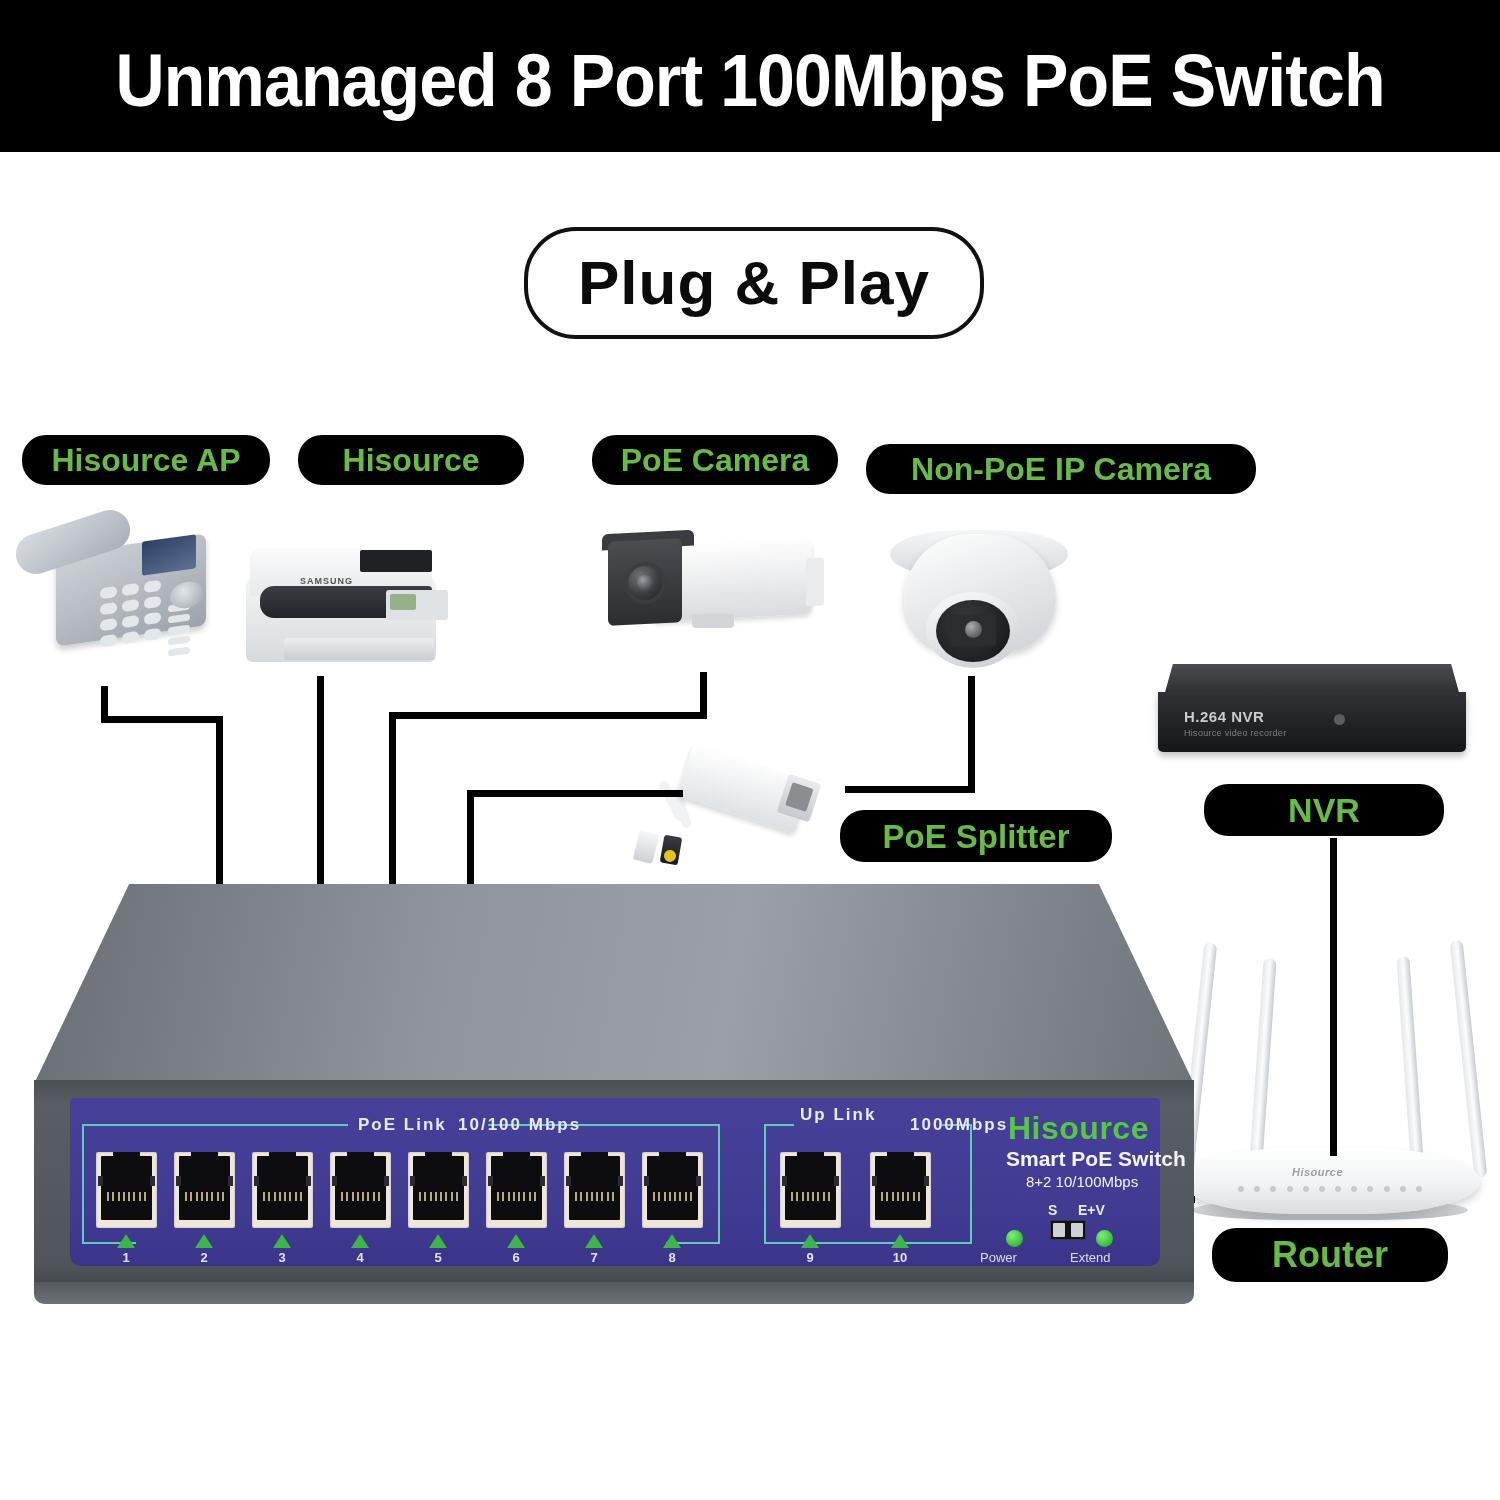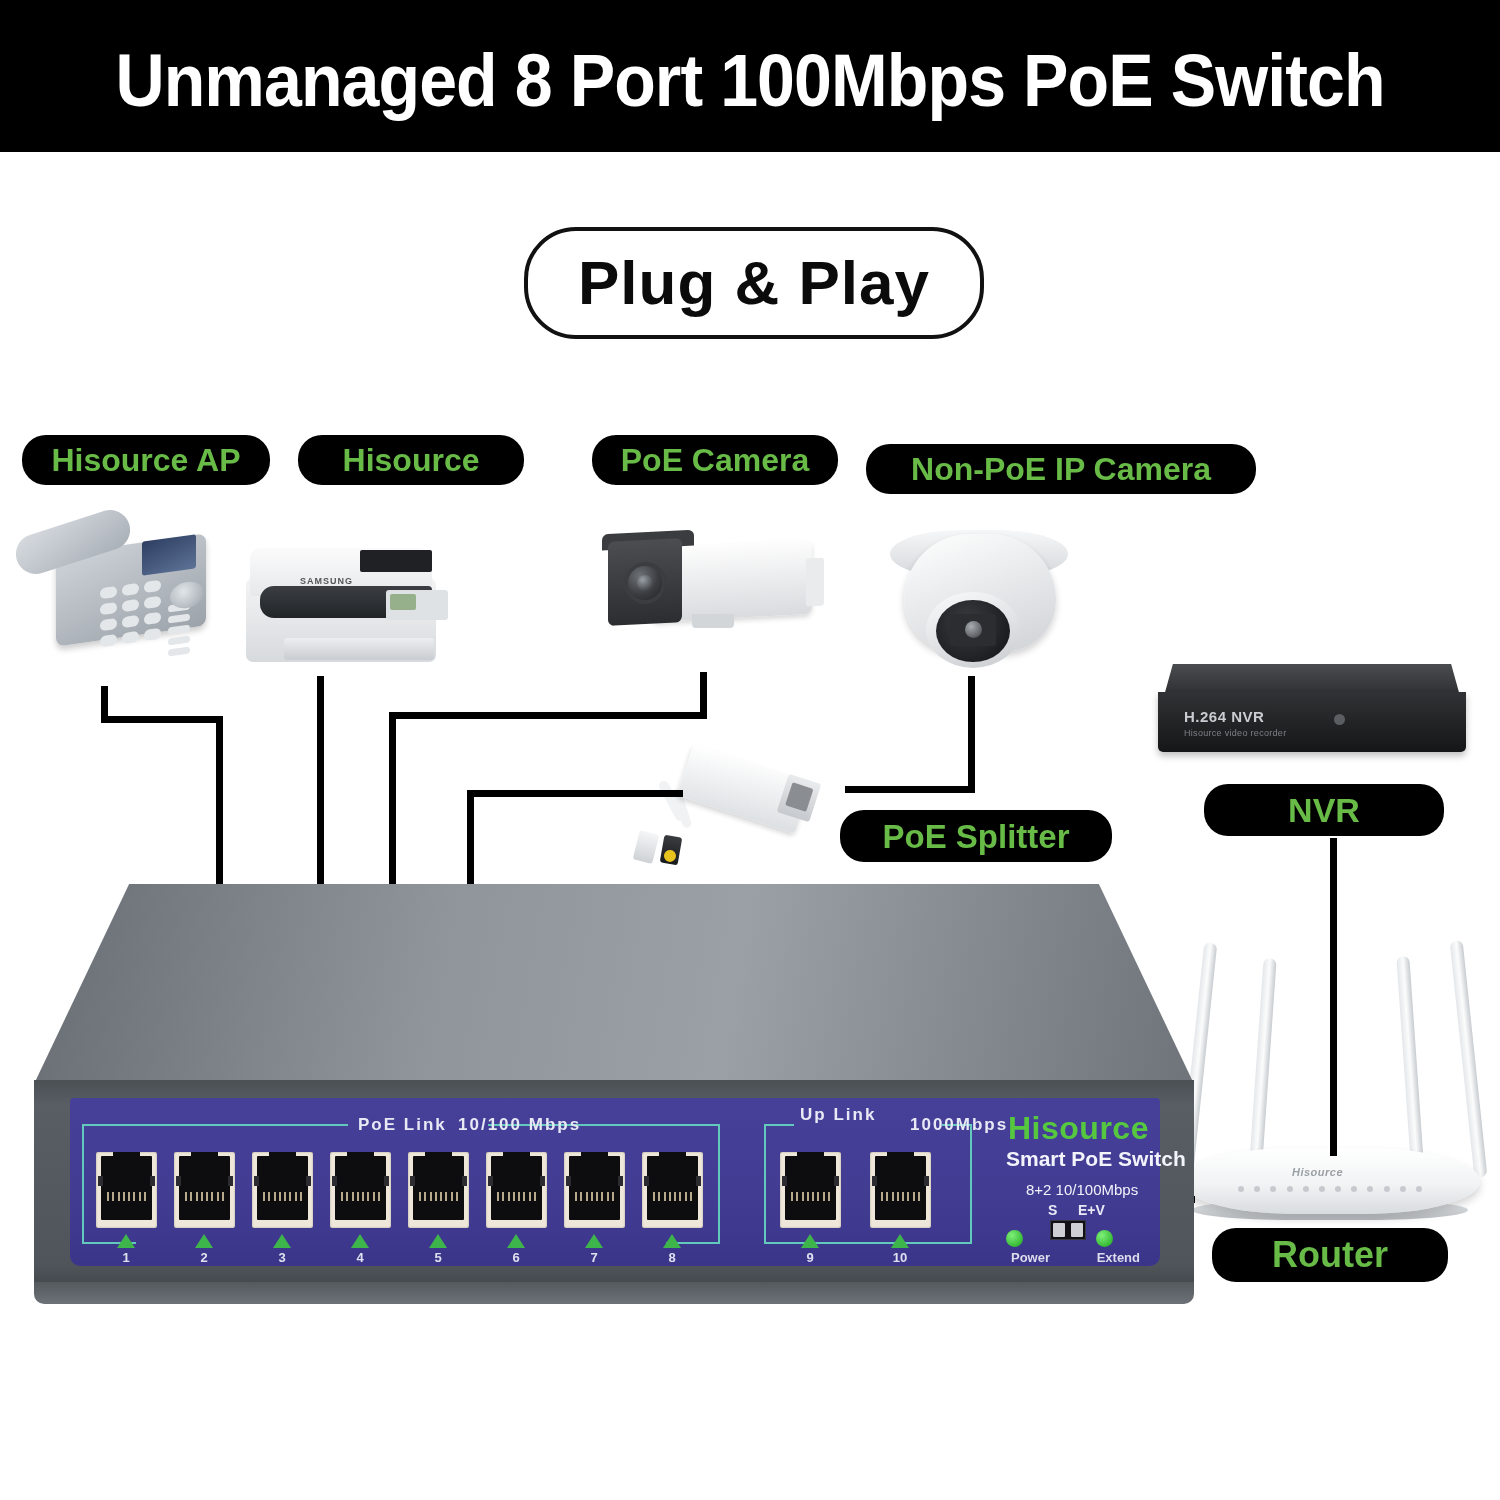--- a/index.html
+++ b/index.html
@@ -63,21 +63,21 @@
   .led-num{position:absolute;color:#dfe0ef;font-size:13px;font-weight:bold;text-align:center;width:24px;}
 
   .brand-h{position:absolute;color:#55c840;font-weight:bold;letter-spacing:.5px;white-space:nowrap;line-height:1;}
   .brand-s{position:absolute;color:#f2f3fb;font-weight:bold;white-space:nowrap;line-height:1;}
   .dip-label{position:absolute;color:#e9eaf6;font-size:14px;font-weight:bold;white-space:nowrap;}
   .dip-box{position:absolute;width:36px;height:20px;background:#121216;border-radius:2px;
      box-shadow:inset 0 0 0 1px #3a3a44;}
   .dip-box i{position:absolute;top:3px;width:12px;height:14px;background:#cfcfd6;border-radius:1px;}
   .status-led{position:absolute;width:17px;height:17px;border-radius:50%;
      background:radial-gradient(circle at 35% 32%,#7ef07a,#19a318);}
-  .status-txt{position:absolute;color:#dcdcec;font-size:13px;font-weight:bold;text-align:right;width:70px;}
+  .status-txt{position:absolute;color:#dcdcec;font-size:13px;font-weight:normal;text-align:left;width:70px;}
 
   
   .dev{position:absolute;}
 
   
   #phone-body{position:absolute;left:56px;top:44px;width:150px;height:92px;
      background:linear-gradient(160deg,#cfd4d9,#9ba2a9);border-radius:8px;
      transform:skewY(-8deg);box-shadow:0 4px 6px rgba(0,0,0,.2);}
   #phone-screen{position:absolute;left:142px;top:38px;width:54px;height:34px;
      background:linear-gradient(160deg,#2e3f63,#5d7296);border-radius:3px;transform:skewY(-8deg);}
@@ -532,21 +532,21 @@
       <div class="led-num" style="left:512px;top:152px;">7</div>
       <div class="led-tri" style="left:593px;top:136px;"></div>
       <div class="led-num" style="left:590px;top:152px;">8</div>
       <div class="led-tri" style="left:731px;top:136px;"></div>
       <div class="led-num" style="left:728px;top:152px;">9</div>
       <div class="led-tri" style="left:821px;top:136px;"></div>
       <div class="led-num" style="left:818px;top:152px;">10</div>
 
       <div class="brand-h" style="left:938px;top:14px;font-size:32px;">Hisource</div>
       <div class="brand-s" style="left:936px;top:50px;font-size:21px;">Smart PoE Switch</div>
-      <div class="brand-s" style="left:956px;top:76px;font-size:15px;font-weight:normal;margin-top:8px;">8+2 10/100Mbps</div>
+      <div class="brand-s" style="left:956px;top:76px;font-size:15px;font-weight:normal;">8+2 10/100Mbps</div>
 
       <div class="dip-label" style="left:978px;top:104px;">S</div>
       <div class="dip-label" style="left:1008px;top:104px;">E+V</div>
       <div class="dip-box" style="left:980px;top:122px;">
         <i style="left:3px;"></i>
           <i style="left:21px;"></i>
       </div>
 
       <div class="status-led" style="left:936px;top:132px;"></div>
       <div class="status-txt" style="left:910px;top:152px;">Power</div>

